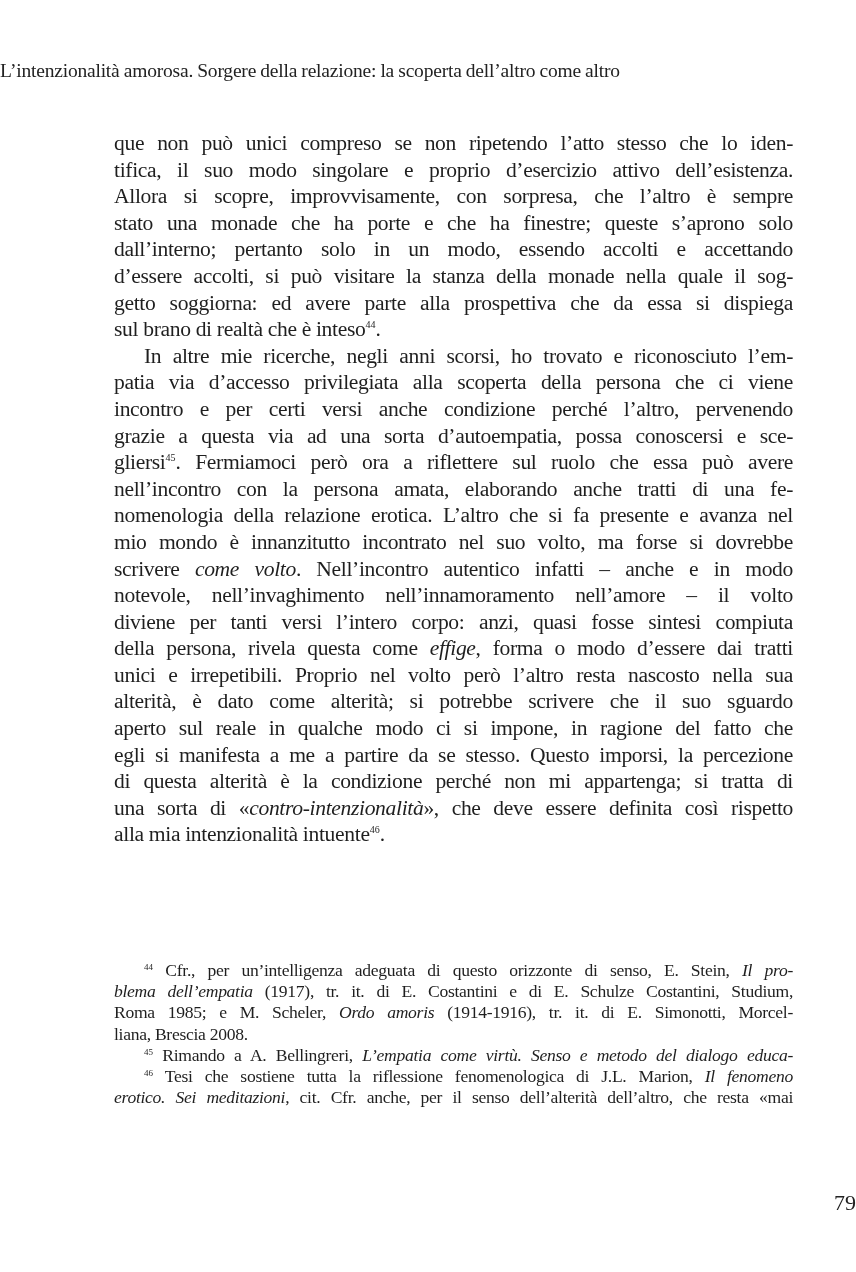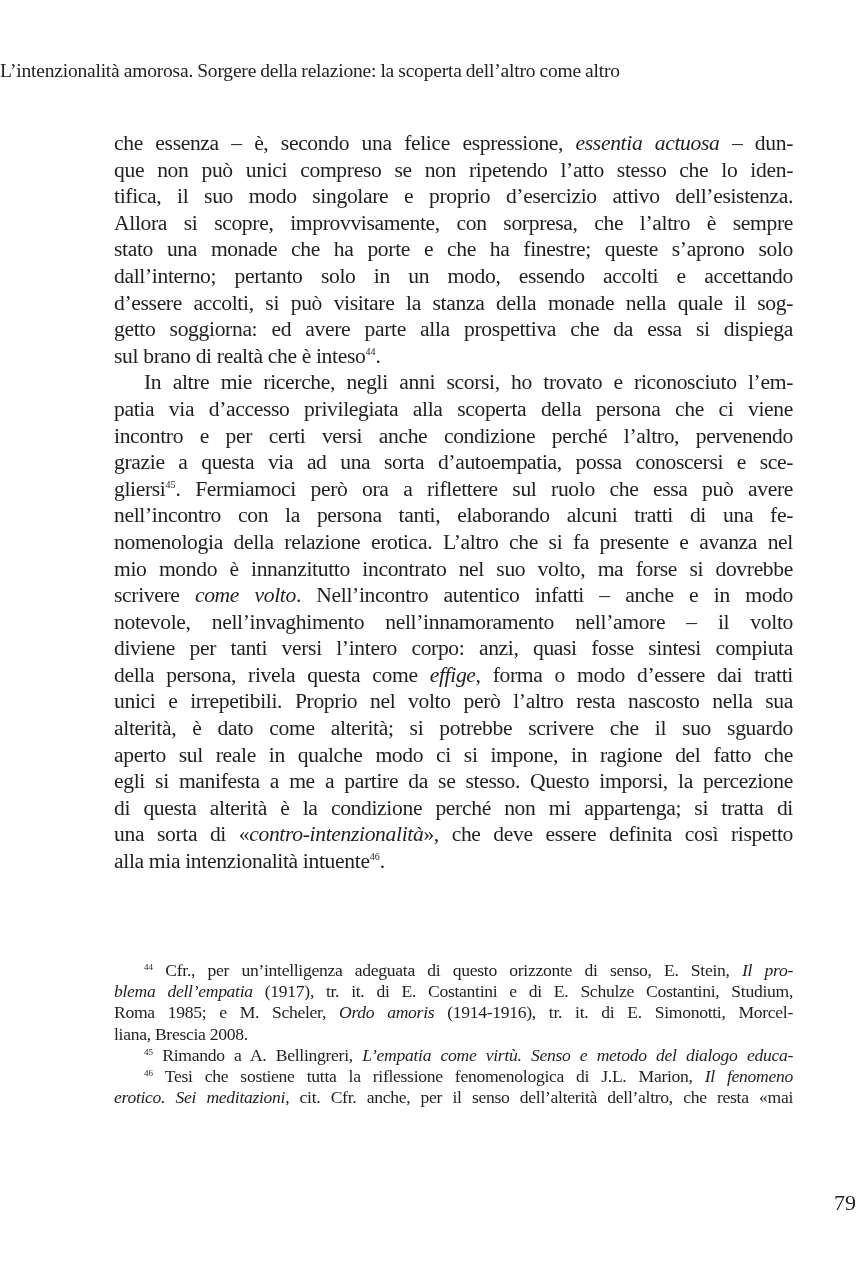--- a/index.html
+++ b/index.html
@@ -89,37 +89,36 @@
     color: #222;
   }
 </style>
 </head>
 <body>
 
 <div class="running-head">L’intenzionalità amorosa. Sorgere della relazione: la scoperta dell’altro come altro</div>
 
 <div class="body-text" id="body-text">
     <div>
-      <span class="line"><span>che essenza – è, secondo una felice espressione, </span><i>essentia actuosa</i><span> – dun-</span></span>
       <span class="line"><span>que non può unici compreso se non ripetendo l’atto stesso che lo iden-</span></span>
       <span class="line"><span>tifica, il suo modo singolare e proprio d’esercizio attivo dell’esistenza.</span></span>
       <span class="line"><span>Allora si scopre, improvvisamente, con sorpresa, che l’altro è sempre</span></span>
       <span class="line"><span>stato una monade che ha porte e che ha finestre; queste s’aprono solo</span></span>
       <span class="line"><span>dall’interno; pertanto solo in un modo, essendo accolti e accettando</span></span>
       <span class="line"><span>d’essere accolti, si può visitare la stanza della monade nella quale il sog-</span></span>
       <span class="line"><span>getto soggiorna: ed avere parte alla prospettiva che da essa si dispiega</span></span>
       <span class="line last"><span>sul brano di realtà che è inteso</span><sup>44</sup><span>.</span></span>
     </div>
     <div>
       <span class="line indent"><span>In altre mie ricerche, negli anni scorsi, ho trovato e riconosciuto l’em-</span></span>
       <span class="line"><span>patia via d’accesso privilegiata alla scoperta della persona che ci viene</span></span>
       <span class="line"><span>incontro e per certi versi anche condizione perché l’altro, pervenendo</span></span>
       <span class="line"><span>grazie a questa via ad una sorta d’autoempatia, possa conoscersi e sce-</span></span>
       <span class="line"><span>gliersi</span><sup>45</sup><span>. Fermiamoci però ora a riflettere sul ruolo che essa può avere</span></span>
-      <span class="line"><span>nell’incontro con la persona tanti, elaborando alcuni tratti di una fe-</span></span>
+      <span class="line"><span>nell’incontro con la persona amata, elaborando anche tratti di una fe-</span></span>
       <span class="line"><span>nomenologia della relazione erotica. L’altro che si fa presente e avanza nel</span></span>
       <span class="line"><span>mio mondo è innanzitutto incontrato nel suo volto, ma forse si dovrebbe</span></span>
       <span class="line"><span>scrivere </span><i>come volto</i><span>. Nell’incontro autentico infatti – anche e in modo</span></span>
       <span class="line"><span>notevole, nell’invaghimento nell’innamoramento nell’amore – il volto</span></span>
       <span class="line"><span>diviene per tanti versi l’intero corpo: anzi, quasi fosse sintesi compiuta</span></span>
       <span class="line"><span>della persona, rivela questa come </span><i>effige</i><span>, forma o modo d’essere dai tratti</span></span>
       <span class="line"><span>unici e irrepetibili. Proprio nel volto però l’altro resta nascosto nella sua</span></span>
       <span class="line"><span>alterità, è dato come alterità; si potrebbe scrivere che il suo sguardo</span></span>
       <span class="line"><span>aperto sul reale in qualche modo ci si impone, in ragione del fatto che</span></span>
       <span class="line"><span>egli si manifesta a me a partire da se stesso. Questo imporsi, la percezione</span></span>

